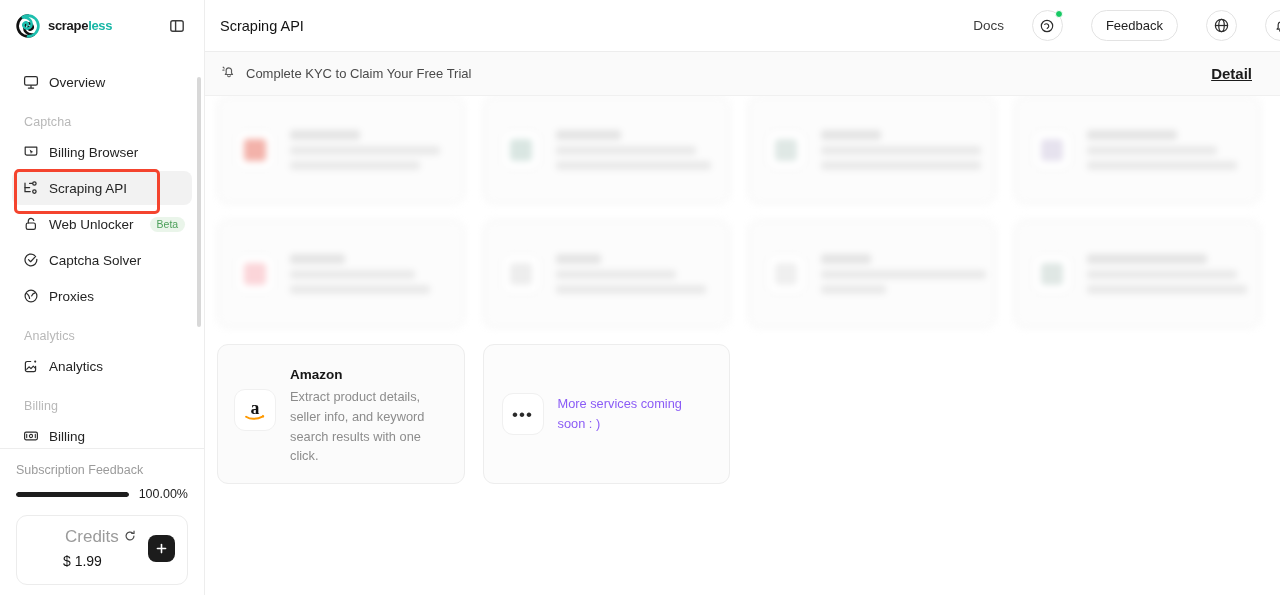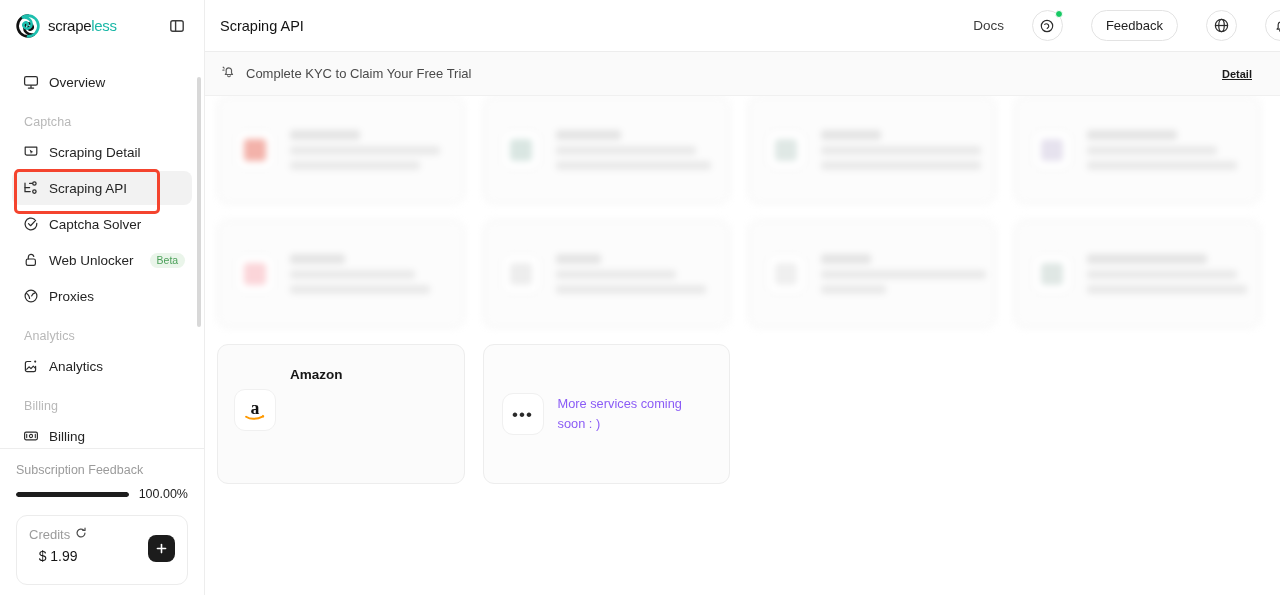--- a/index.html
+++ b/index.html
@@ -19,21 +19,21 @@
     border-right: 1px solid #ededed;
     display: flex; flex-direction: column;
     position: relative; flex: 0 0 205px;
   }
   .brand-row {
     height: 52px; display: flex; align-items: center;
     padding: 0 14px 0 16px; justify-content: space-between;
   }
   .brand { display: flex; align-items: center; gap: 8px; }
   .brand-logo { width: 24px; height: 24px; flex: 0 0 24px; }
-  .brand-text { font-size: 15px; font-weight: 400; letter-spacing: -0.3px; }
+  .brand-text { font-size: 13px; font-weight: 700; letter-spacing: -0.3px; }
   .brand-text .b1 { color: #1a1a1a; }
   .brand-text .b2 { color: #19b7a6; }
   .panel-toggle {
     width: 26px; height: 26px; display: flex; align-items: center;
     justify-content: center; border-radius: 6px; cursor: pointer;
   }
 
   .nav-scroll {
     flex: 1 1 auto; overflow: hidden; position: relative;
     padding: 14px 12px 0 12px;
@@ -80,21 +80,21 @@
   .sub-fill { height: 100%; background: #1d1d1d; border-radius: 3px; }
   .sub-pct { font-size: 12.5px; color: #1d1d1d; font-weight: 500; white-space: nowrap; }
 
   .credits-card {
     margin-top: 14px; border: 1px solid #ececec; border-radius: 11px;
     background: #fff; padding: 11px 12px 14px 12px;
     display: flex; align-items: flex-start; justify-content: space-between;
     min-height: 70px;
   }
   .credits-left { display: flex; flex-direction: column; gap: 6px; }
-  .credits-title { font-size: 13px; color: #9b9b9b; display: flex; align-items: center; gap: 5px; }
+  .credits-title { font-size: 17px; color: #9b9b9b; display: flex; align-items: center; gap: 5px; margin-left: 36px; }
   .credits-amt { font-size: 14px; color: #151515; font-weight: 500; text-align: center; }
   .plus-btn {
     width: 27px; height: 27px; border-radius: 8px; background: #1c1c1c;
     color: #fff; display: flex; align-items: center; justify-content: center;
     font-size: 16px; line-height: 1; cursor: pointer; margin-top: 8px;
     flex: 0 0 27px;
   }
 
   
   .main { flex: 1 1 auto; display: flex; flex-direction: column; height: 595px; background: #fff; min-width: 0; }
@@ -123,21 +123,21 @@
   }
 
   .kyc-bar {
     height: 44px; flex: 0 0 44px; display: flex; align-items: center;
     justify-content: space-between; padding: 0 28px 0 15px;
     background: #fafafa; border-bottom: 1px solid #f0f0f0;
   }
   .kyc-left { display: flex; align-items: center; gap: 9px; }
   .kyc-text { font-size: 13px; color: #4a4a4a; }
   .kyc-detail {
-    font-size: 11px; color: #1b1b1b; font-weight: 600;
+    font-size: 15px; color: #1b1b1b; font-weight: 600;
     text-decoration: underline; cursor: pointer; text-align: center;
   }
 
   .content {
     flex: 1 1 auto; overflow: hidden; padding: 0 19px 0 12px;
     display: flex; flex-direction: column;
   }
   .prices-row { display: flex; justify-content: flex-end; padding: 12px 0 10px 0; }
   .view-prices {
     font-size: 13px; color: #1b1b1b; text-decoration: underline; cursor: pointer;
@@ -232,55 +232,55 @@
 
       <div class="nav-section-label">Captcha</div>
 
       <div class="nav-item">
         <span class="ico">
           <svg width="16" height="16" viewBox="0 0 16 16">
             <path d="M2.2 3.2h11.6v6.2c0 1-.7 1.7-1.7 1.7H3.9c-1 0-1.7-.7-1.7-1.7V3.2z" fill="none" stroke="#2d2d2d" stroke-width="1.2" stroke-linejoin="round"></path>
             <path d="M6.6 5.6l3.6 2.4-1.6.5-.6 1.6-1.4-4.5z" fill="#2d2d2d"></path>
           </svg>
         </span>
-        <span class="nav-label">Scraping Detail</span>
+        <span class="nav-label">Billing Browser</span>
       </div>
 
       <div class="nav-item active">
         <span class="ico">
           <svg width="16" height="16" viewBox="0 0 16 16">
             <path d="M2 3.2v8.4h5.2" fill="none" stroke="#2d2d2d" stroke-width="1.25" stroke-linecap="round"></path>
             <line x1="2" y1="7.5" x2="6.6" y2="7.5" stroke="#2d2d2d" stroke-width="1.25" stroke-linecap="round"></line>
             <circle cx="11.4" cy="3.5" r="1.7" fill="none" stroke="#2d2d2d" stroke-width="1.25"></circle>
             <circle cx="11.4" cy="11.6" r="1.7" fill="none" stroke="#2d2d2d" stroke-width="1.25"></circle>
             <line x1="6.6" y1="3.4" x2="9.5" y2="3.4" stroke="#2d2d2d" stroke-width="1.25" stroke-linecap="round"></line>
           </svg>
         </span>
         <span class="nav-label">Scraping API</span>
       </div>
 
       <div class="nav-item">
         <span class="ico">
           <svg width="16" height="16" viewBox="0 0 16 16">
+            <rect x="3.2" y="7" width="9.2" height="6.4" rx="1.7" fill="none" stroke="#2d2d2d" stroke-width="1.2"></rect>
+            <path d="M5.3 7V5.1a2.8 2.8 0 0 1 5.5-.6" fill="none" stroke="#2d2d2d" stroke-width="1.2" stroke-linecap="round"></path>
+          </svg>
+        </span>
+        <span class="nav-label">Web Unlocker</span>
+        <span class="badge-beta">Beta</span>
+      </div>
+
+      <div class="nav-item">
+        <span class="ico">
+          <svg width="16" height="16" viewBox="0 0 16 16">
             <path d="M13.8 7.3a5.9 5.9 0 1 1-2.1-3.9" fill="none" stroke="#2d2d2d" stroke-width="1.25" stroke-linecap="round"></path>
             <path d="M5.5 7.6l2.1 2.1 5-5.3" fill="none" stroke="#2d2d2d" stroke-width="1.25" stroke-linecap="round" stroke-linejoin="round"></path>
           </svg>
         </span>
         <span class="nav-label">Captcha Solver</span>
-      </div>
-
-      <div class="nav-item">
-        <span class="ico">
-          <svg width="16" height="16" viewBox="0 0 16 16">
-            <rect x="3.2" y="7" width="9.2" height="6.4" rx="1.7" fill="none" stroke="#2d2d2d" stroke-width="1.2"></rect>
-            <path d="M5.3 7V5.1a2.8 2.8 0 0 1 5.5-.6" fill="none" stroke="#2d2d2d" stroke-width="1.2" stroke-linecap="round"></path>
-          </svg>
-        </span>
-        <span class="nav-label">Web Unlocker</span>
-        <span class="badge-beta">Beta</span>
       </div>
 
       <div class="nav-item">
         <span class="ico">
           <svg width="16" height="16" viewBox="0 0 16 16">
             <circle cx="8" cy="8" r="5.9" fill="none" stroke="#2d2d2d" stroke-width="1.2"></circle>
             <path d="M3.3 5.2c2 1.3 3.3 3.4 3.3 5.9" fill="none" stroke="#2d2d2d" stroke-width="1.2"></path>
             <path d="M12.4 4.6c-1.9.6-3.4 2-4 3.8" fill="none" stroke="#2d2d2d" stroke-width="1.2"></path>
           </svg>
         </span>
@@ -485,20 +485,21 @@
                 <div class="svc-icon">
                   <svg width="30" height="30" viewBox="0 0 32 32">
                     <text x="16" y="20" text-anchor="middle" font-family="Liberation Serif, serif" font-size="19" font-weight="700" fill="#111111">a</text>
                     <path d="M6.5 23.2c4 2.6 11 2.9 18.2-.5" fill="none" stroke="#ff9900" stroke-width="2.1" stroke-linecap="round"></path>
                     <path d="M23.4 21.1l2.4 1-1.2 2.3" fill="#ff9900"></path>
                   </svg>
                 </div>
               </div>
               <div>
                 <div class="svc-name">Amazon</div>
+                <div class="svc-desc">Extract product details, seller info, and keyword search results with one click.</div>
               </div>
             </div>
             <div class="card-hl"></div>
           </div>
         </div>
 
         <div>
           <div class="more-card">
             <div class="more-icon">•••</div>
             <div class="more-text">More services coming soon : )</div>

